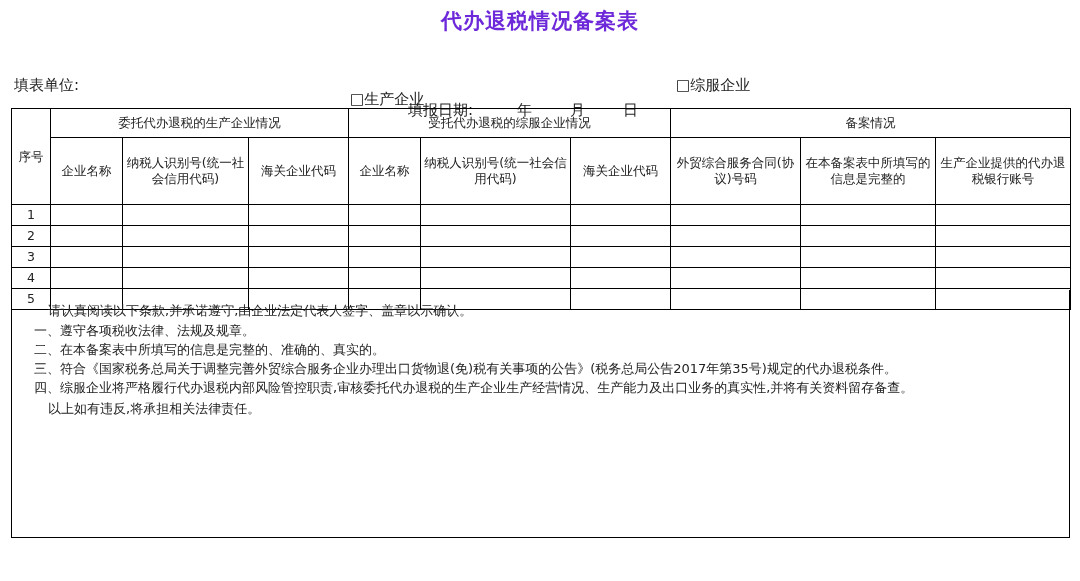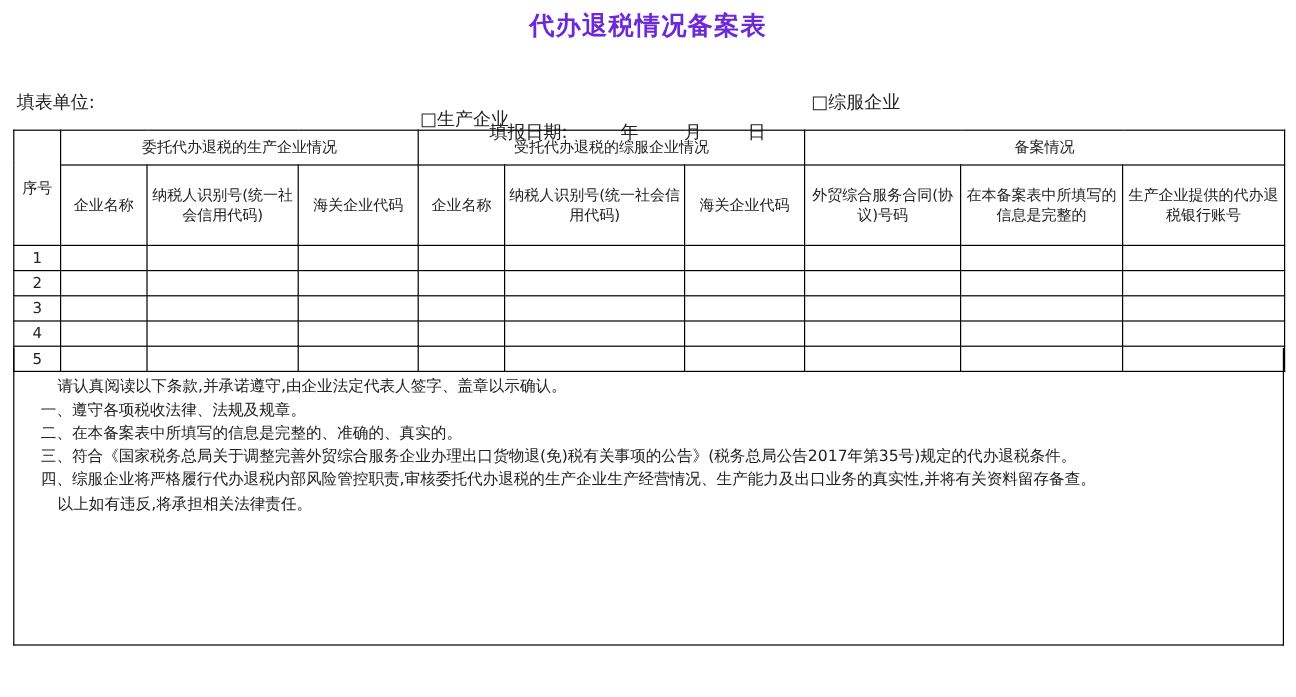--- a/index.html
+++ b/index.html
@@ -109,21 +109,21 @@
   
   .terms-box {
     position: absolute;
     left: 11px;
     top: 290px;
     width: 1059px;
     height: 248px;
     border: 1px solid #000;
     border-top: none;
     box-sizing: border-box;
-    padding: 20px 0 0 0;
+    padding: 8px 0 0 0;
   }
   .terms-inner {
     padding: 2px 14px 0 22px;
   }
   .term-line {
     font-size: 13px;
     line-height: 19px;
     color: #222;
     white-space: nowrap;
   }

